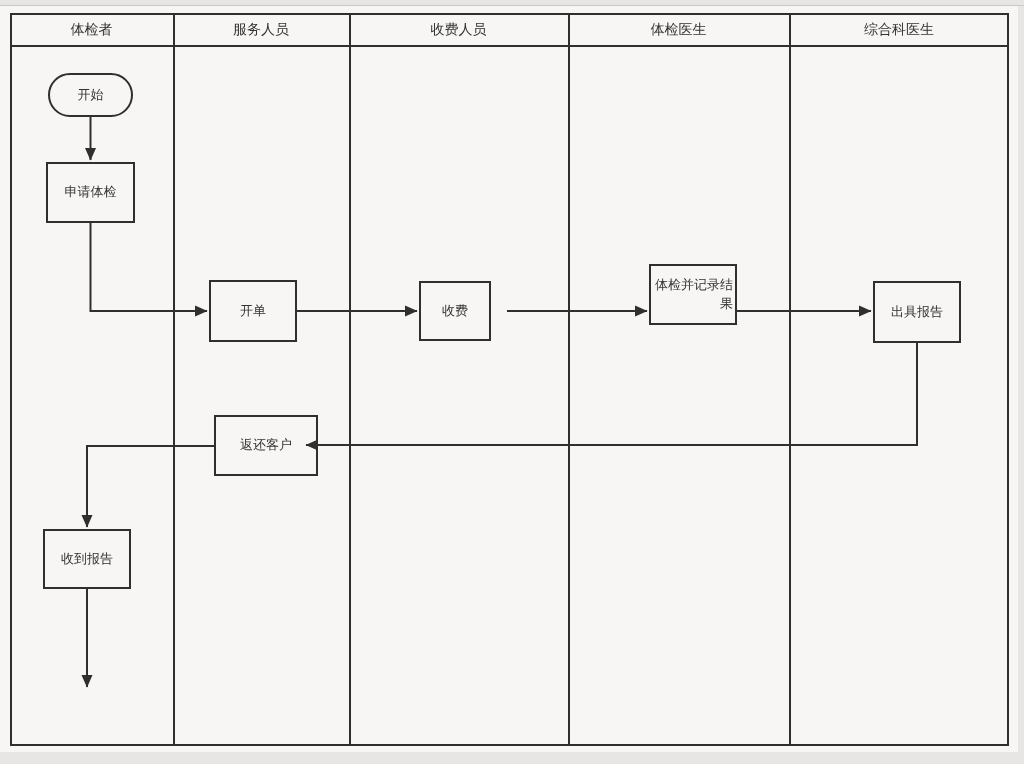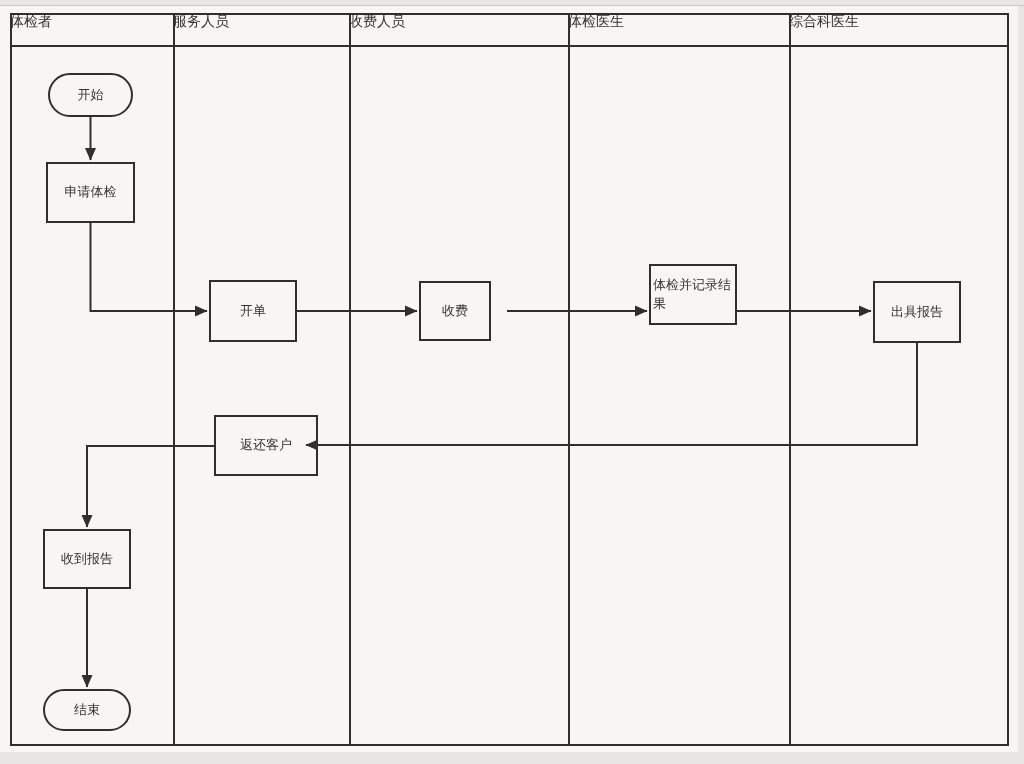--- a/index.html
+++ b/index.html
@@ -47,36 +47,36 @@
     background: var(--line);
   }
   .divider {
     position: absolute;
     top: 13px;
     width: 2px; height: 733px;
     background: var(--line);
   }
   .lane-header {
     position: absolute;
-    top: 5px;
+    top: 13px;
     height: 44px;
     line-height: 32px;
-    text-align: left;
+    text-align: center;
     font-size: 14px;
     color: var(--text);
   }
   .node {
     position: absolute;
     box-sizing: border-box;
     border: 2px solid var(--line);
     background: var(--node-fill);
     display: flex;
     align-items: center;
     justify-content: center;
-    text-align: left;
+    text-align: right;
     font-size: 13px;
     line-height: 1.45;
     color: var(--text);
     padding: 2px;
   }
   .terminator { border-radius: 22px; }
   .connector-layer {
     position: absolute;
     left: 0; top: 0;
     width: 1024px; height: 764px;
@@ -111,21 +111,20 @@
   <div class="lane-header" style="left:789px;width:220px">综合科医生</div>
 
   <div class="node terminator" style="left:48px;top:73px;width:85px;height:44px">开始</div>
   <div class="node" style="left:46px;top:162px;width:89px;height:61px">申请体检</div>
   <div class="node" style="left:209px;top:280px;width:88px;height:62px">开单</div>
   <div class="node" style="left:419px;top:281px;width:72px;height:60px">收费</div>
   <div class="node" style="left:649px;top:264px;width:88px;height:61px">体检并记录结果</div>
   <div class="node" style="left:873px;top:281px;width:88px;height:62px">出具报告</div>
   <div class="node" style="left:214px;top:415px;width:104px;height:61px">返还客户</div>
   <div class="node" style="left:43px;top:529px;width:88px;height:60px">收到报告</div>
-  <div class="node terminator" style="left:43px;top:689px;width:88px;height:42px;border-radius:21px">结束</div>
 
   <svg class="connector-layer" viewBox="0 0 1024 764" xmlns="http://www.w3.org/2000/svg">
     <defs>
       <marker id="arrow" markerUnits="userSpaceOnUse" markerWidth="14" markerHeight="12" viewBox="0 0 14 12" refX="13" refY="6" orient="auto">
         <path class="arrowhead" d="M1,0.5 L13.5,6 L1,11.5 Z"></path>
       </marker>
     </defs>
     <polyline class="edge" points="90.5,117 90.5,160" marker-end="url(#arrow)"></polyline>
     <polyline class="edge" points="90.5,223 90.5,311 207,311" marker-end="url(#arrow)"></polyline>
     <polyline class="edge" points="297,311 417,311" marker-end="url(#arrow)"></polyline>

